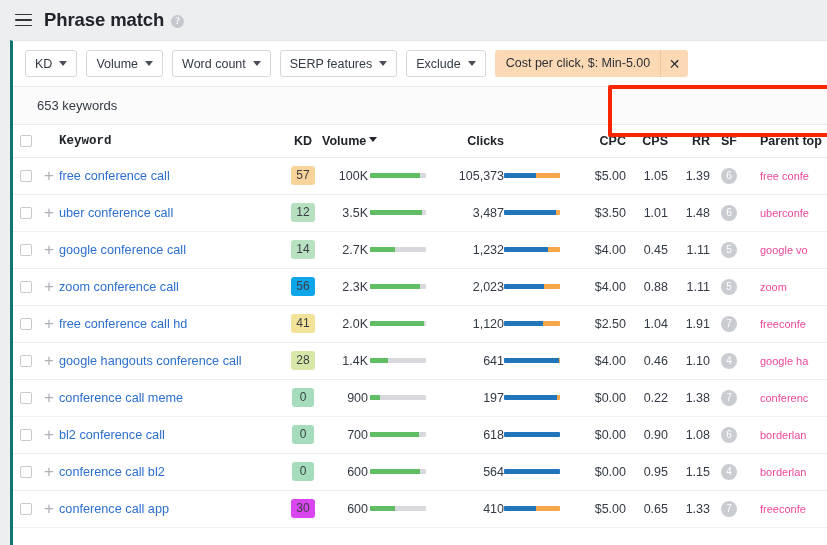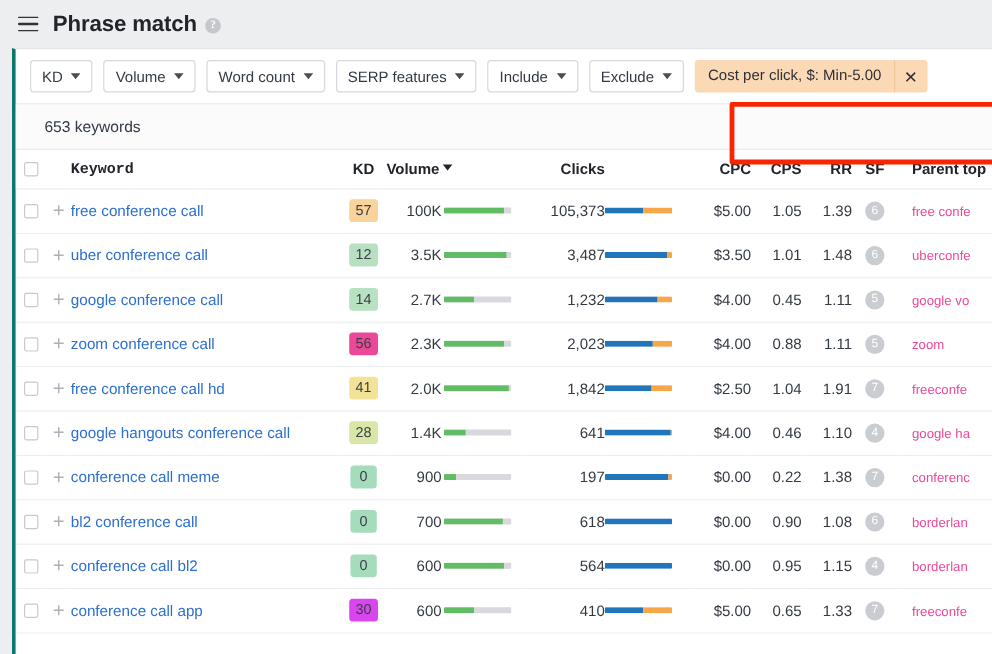--- a/index.html
+++ b/index.html
@@ -314,24 +314,20 @@
     <button class="fbtn">
       <span>Volume</span>
       <span class="caret"></span>
     </button>
     <button class="fbtn">
       <span>Word count</span>
       <span class="caret"></span>
     </button>
     <button class="fbtn">
       <span>SERP features</span>
-      <span class="caret"></span>
-    </button>
-    <button class="fbtn">
-      <span>Include</span>
       <span class="caret"></span>
     </button>
     <button class="fbtn">
       <span>Exclude</span>
       <span class="caret"></span>
     </button>
 
     <span class="chip-wrap">
       <span class="chip">
         <span class="chip-label">Cost per click, $: Min-5.00</span>
@@ -441,21 +437,21 @@
           <td class="c-cpc">$4.00</td>
           <td class="c-cps">0.45</td>
           <td class="c-rr">1.11</td>
           <td class="c-sf"><span class="sf-badge">5</span></td>
           <td class="c-pt"><a class="ptlink">google vo</a></td>
         </tr>
         <tr>
           <td class="c-check"><span class="chkbox"></span></td>
           <td class="c-plus"><span class="plus">+</span></td>
           <td class="c-kw"><a class="kwlink">zoom conference call</a></td>
-          <td class="c-kd"><span class="kd-badge" style="background:#ec4899">56</span></td>
+          <td class="c-kd"><span class="kd-badge" style="background:#0ea5e9">56</span></td>
           <td class="c-vol">2.3K</td>
           <td class="c-volbar">
             <div class="bar-track">
               <div class="bar-fill" style="width:90%"></div>
             </div>
           </td>
           <td class="c-clicks">2,023</td>
           <td class="c-clbar">
             <div class="split-track">
               <div class="split-blue" style="width:72%"></div>
@@ -472,21 +468,21 @@
           <td class="c-check"><span class="chkbox"></span></td>
           <td class="c-plus"><span class="plus">+</span></td>
           <td class="c-kw"><a class="kwlink">free conference call hd</a></td>
           <td class="c-kd"><span class="kd-badge" style="background:#f2e398">41</span></td>
           <td class="c-vol">2.0K</td>
           <td class="c-volbar">
             <div class="bar-track">
               <div class="bar-fill" style="width:97%"></div>
             </div>
           </td>
-          <td class="c-clicks">1,842</td>
+          <td class="c-clicks">1,120</td>
           <td class="c-clbar">
             <div class="split-track">
               <div class="split-blue" style="width:70%"></div>
               <div class="split-orng" style="width:30%"></div>
             </div>
           </td>
           <td class="c-cpc">$2.50</td>
           <td class="c-cps">1.04</td>
           <td class="c-rr">1.91</td>
           <td class="c-sf"><span class="sf-badge">7</span></td>

